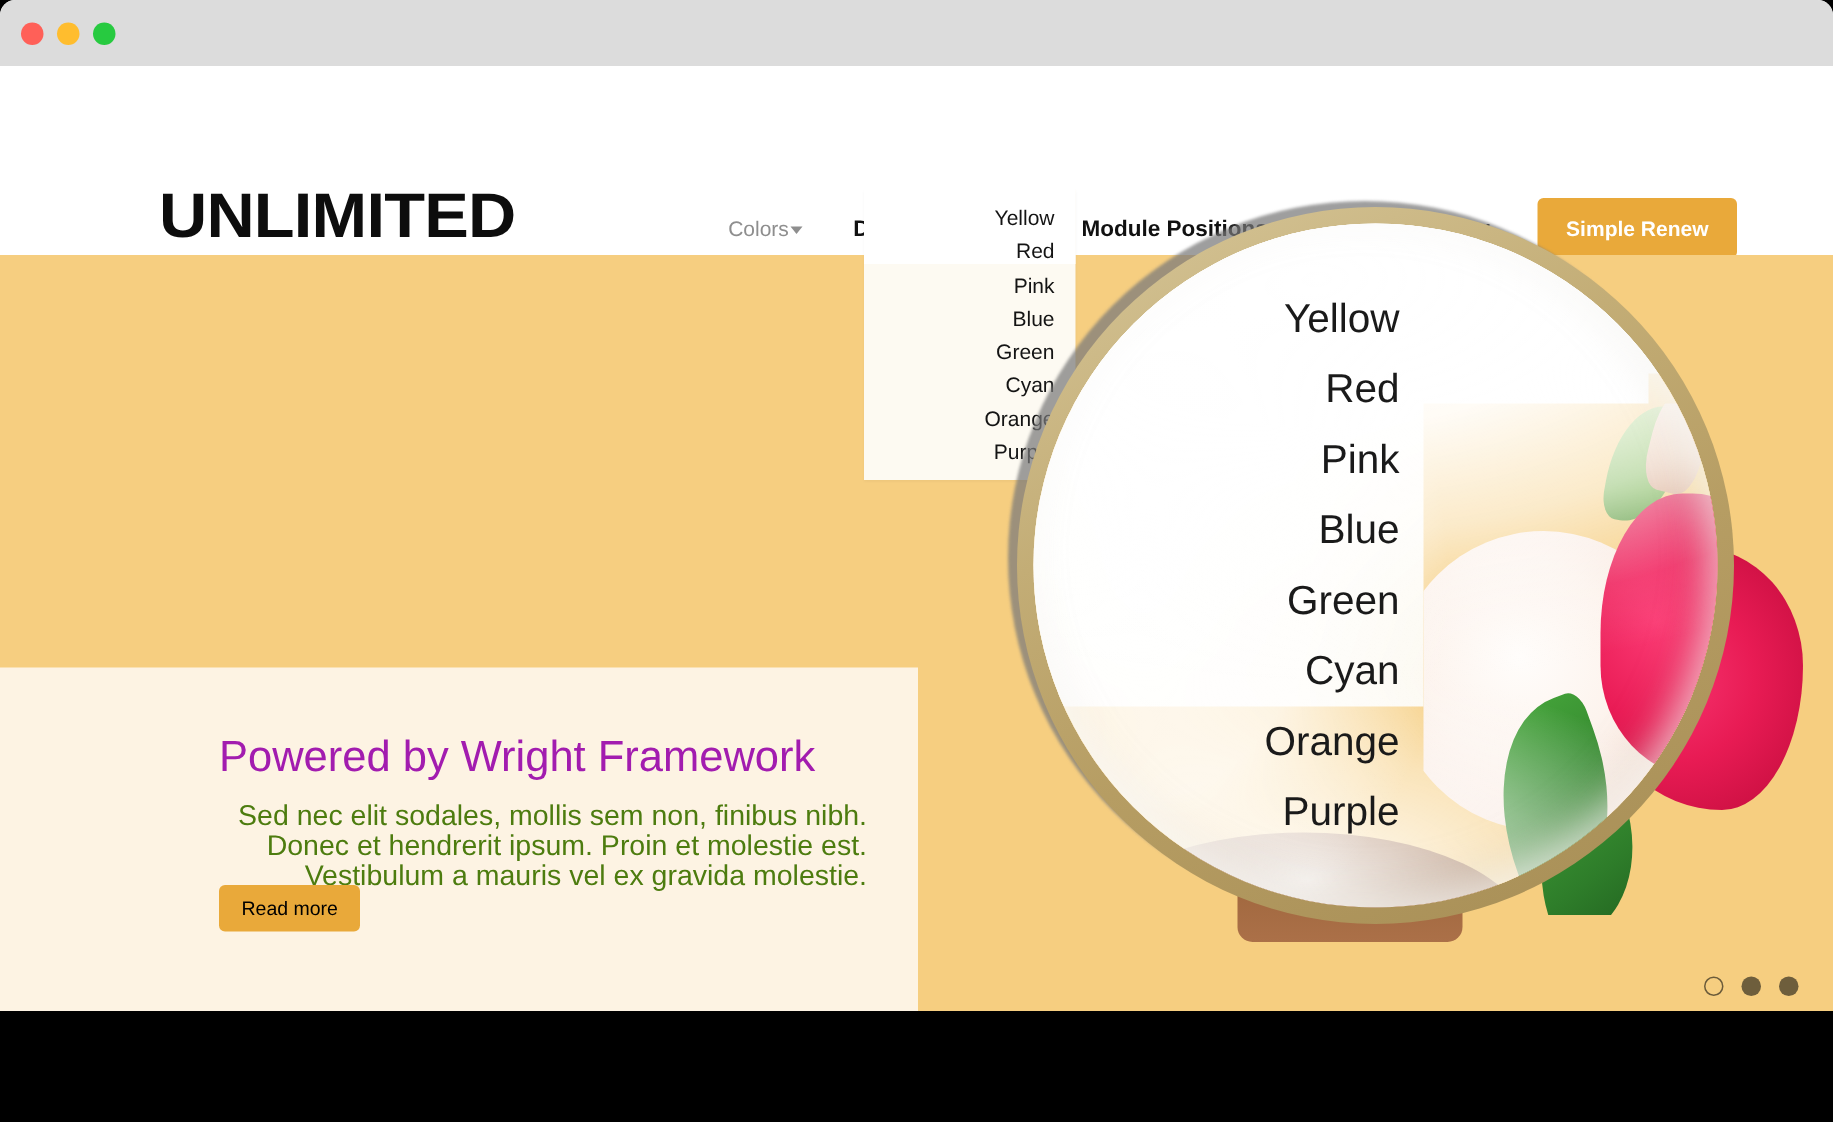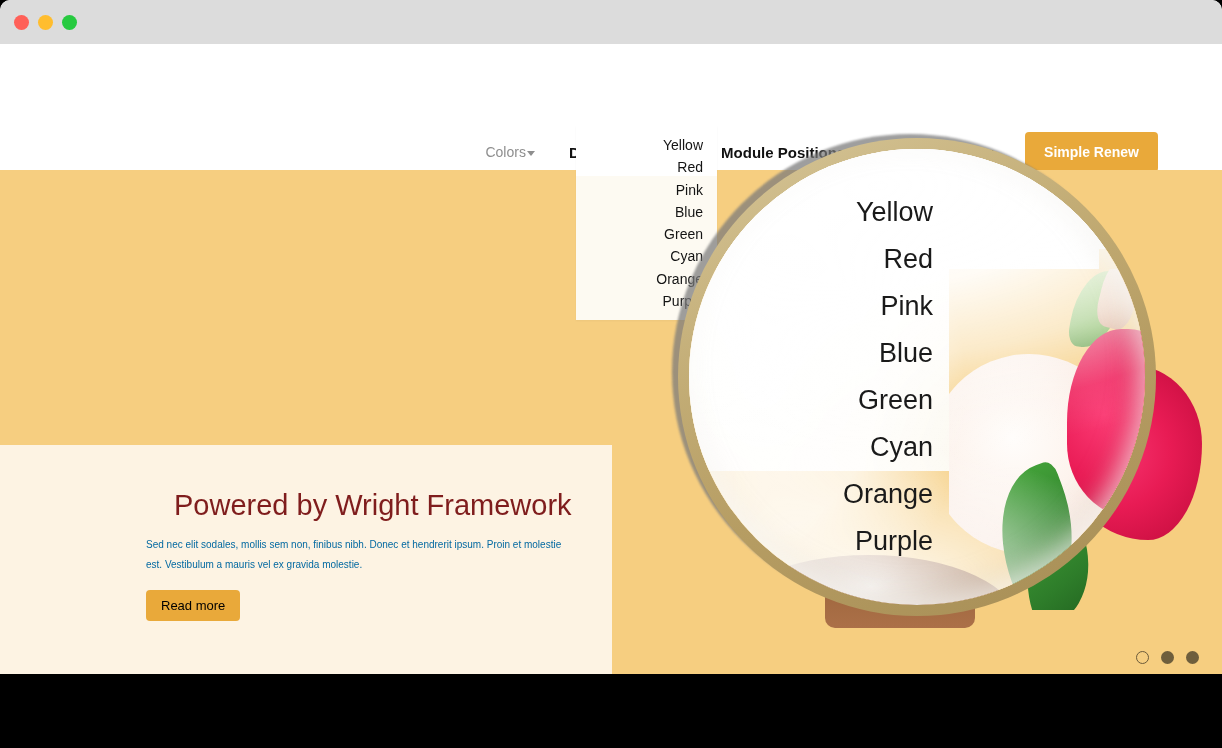--- a/index.html
+++ b/index.html
@@ -191,31 +191,31 @@
 
   
   .hero-panel {
     position: absolute; left: 0; top: 275px;
     width: 612px; height: 229px;
     background: #fdf3e3;
   }
   .hero-title {
     position: absolute; left: 146px; top: 44px;
     font-size: 29px;
-    color: #7f1d1d;
+    color: #a21caf;
     font-weight: normal;
     white-space: nowrap;
-    margin-left: 28px;
   }
   .hero-body {
     position: absolute; left: 146px; top: 90px;
     width: 432px;
-    font-size: 10px;
+    font-size: 19px;
     line-height: 20px;
-    color: #0369a1;
+    color: #4d7c0f;
+    text-align: right;
   }
   .read-more {
     position: absolute; left: 146px; top: 145px;
     background: #e9a93a;
     color: #000000;
     font-size: 13px;
     font-weight: normal;
     padding: 8px 15px;
     border: none;
     border-radius: 4px;
@@ -363,20 +363,29 @@
 
     <div class="titlebar">
       <div class="traffic">
         <span class="dot red"></span>
         <span class="dot yellow"></span>
         <span class="dot green"></span>
       </div>
     </div>
 
     <div class="site-header">
+      <div class="logo">
+        <div class="logo-word">UNLIMITED</div>
+        <div class="logo-rule">
+          <span class="bar"></span>
+          <span class="sq s1"></span>
+          <span class="sq s2"></span>
+          <span class="sq s3"></span>
+        </div>
+      </div>
 
       <nav class="nav">
         <span class="nav-item muted">
           <span>Colors</span>
           <span class="caret"></span>
         </span>
         <span class="nav-item">
           <span>Documentation</span>
           <span class="caret"></span>
         </span>

